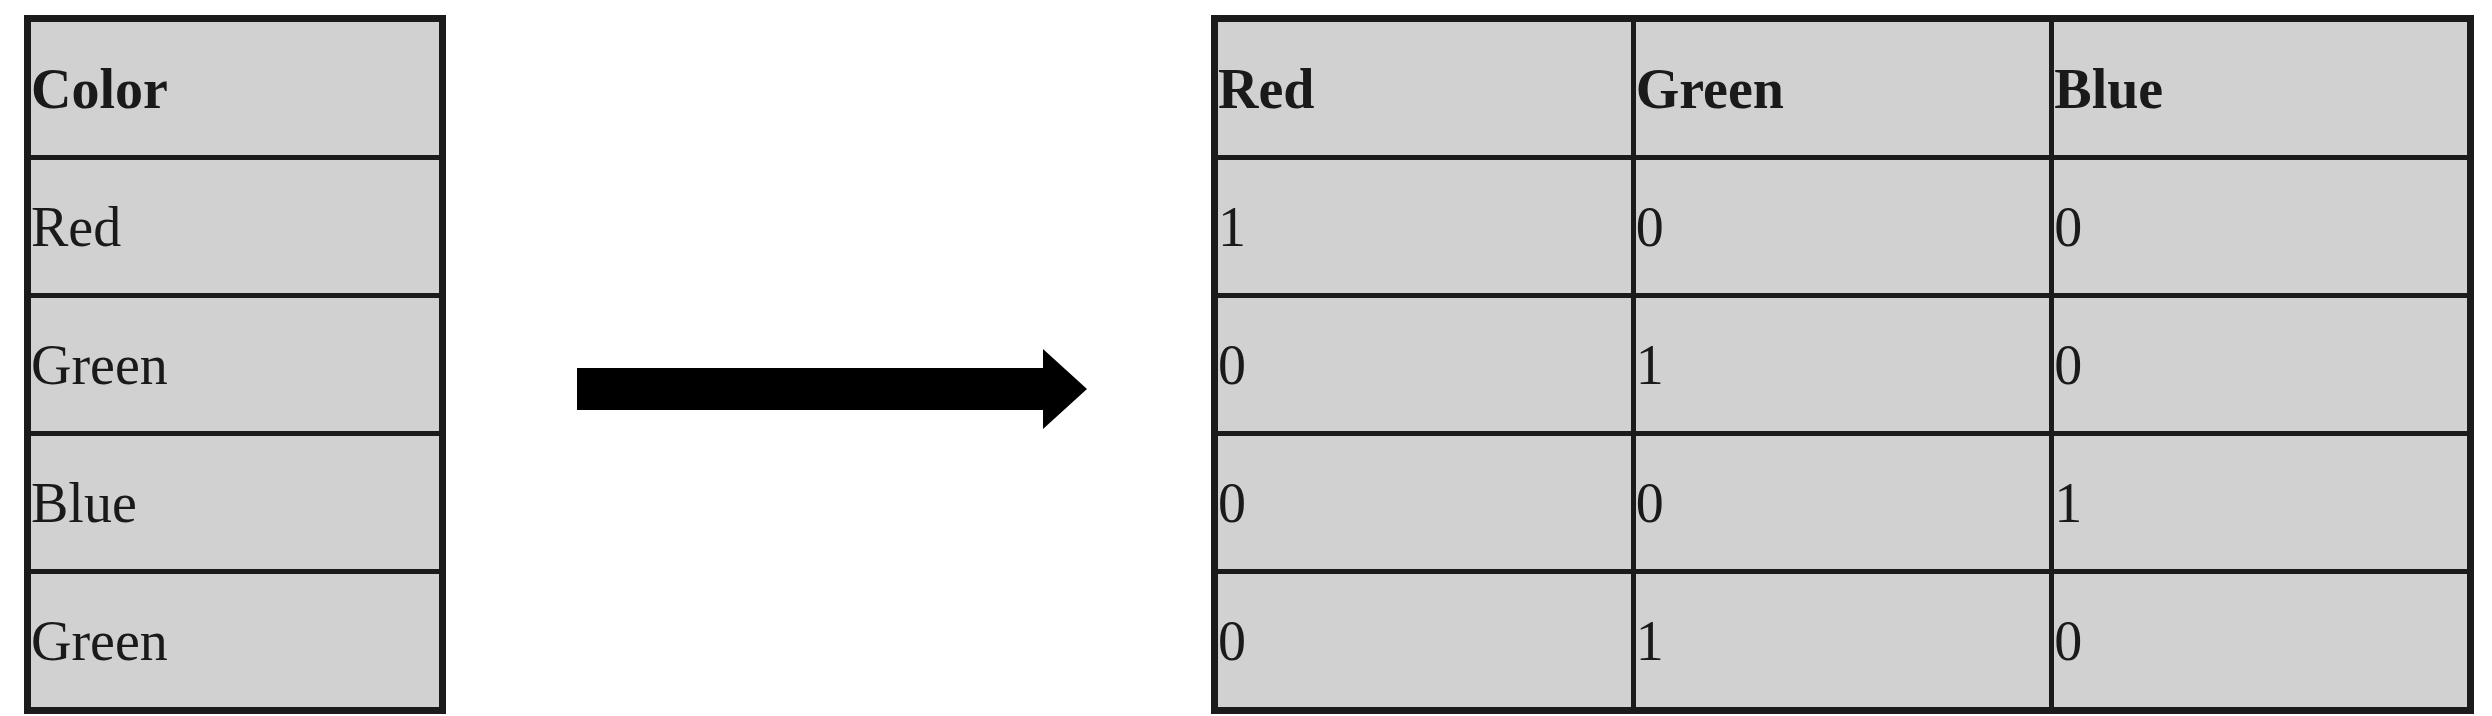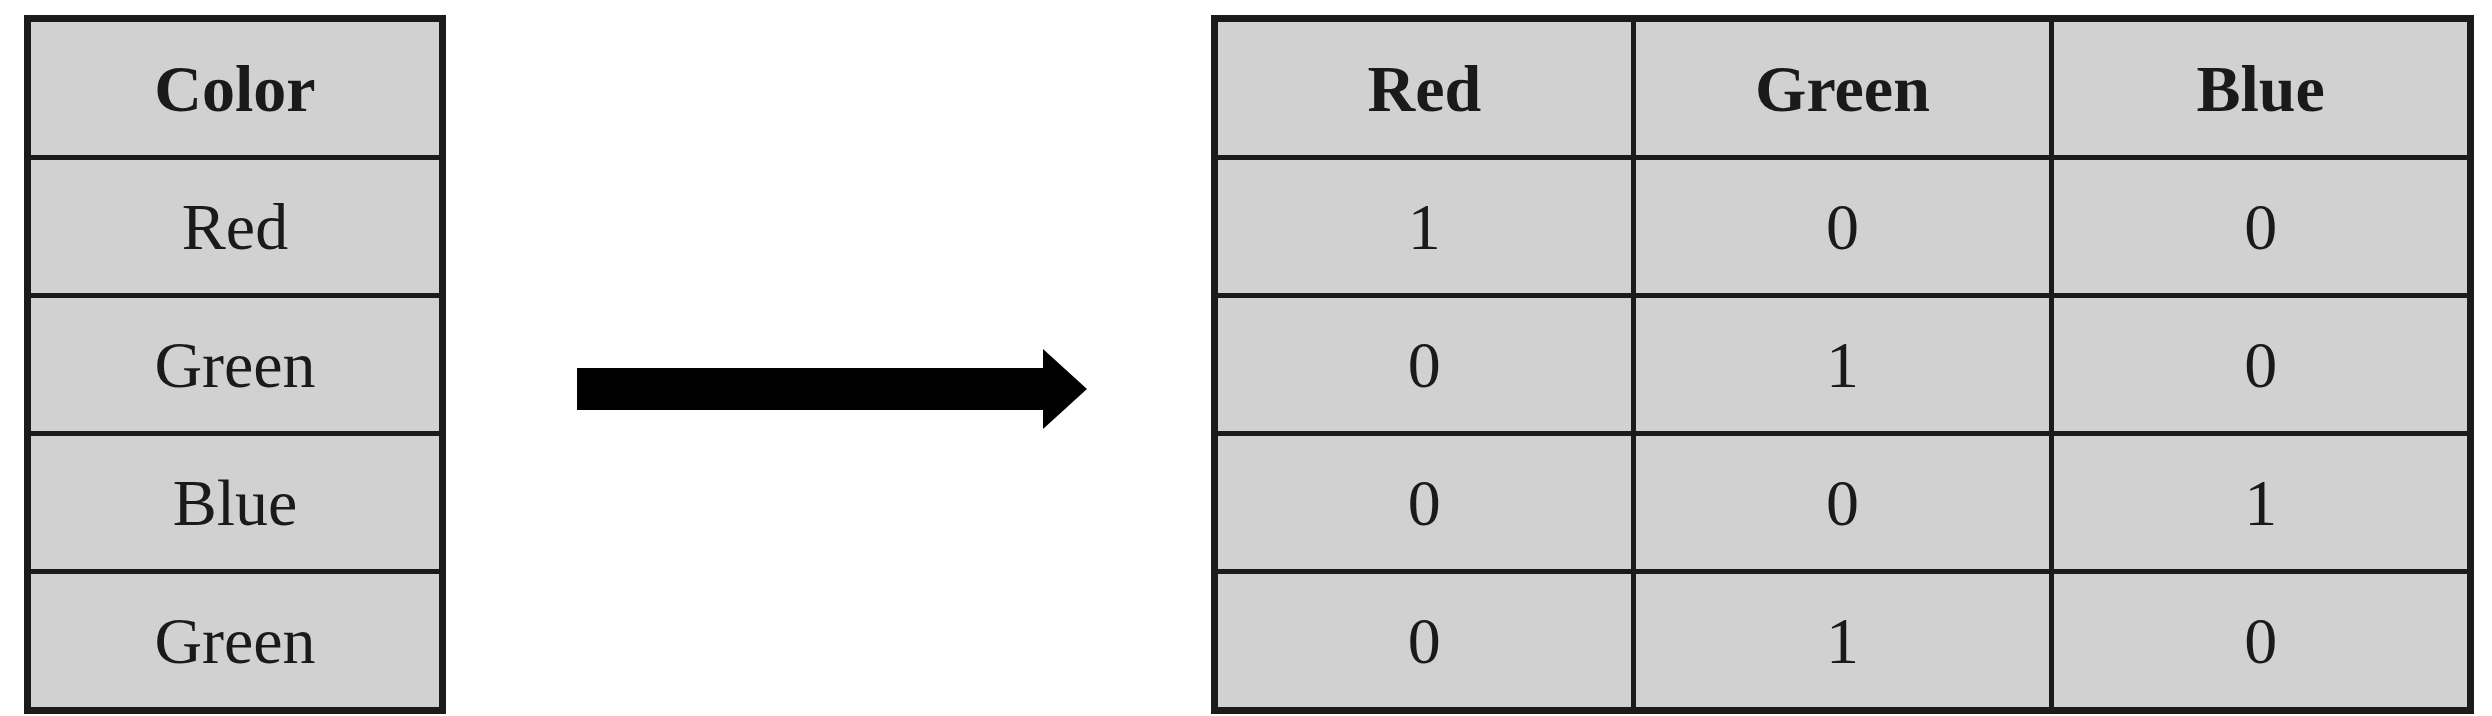--- a/index.html
+++ b/index.html
@@ -16,23 +16,23 @@
     position: absolute;
     border-collapse: collapse;
     table-layout: fixed;
     border: 7px solid #1b1b1b;
   }
   table.grid td, table.grid th {
     background: #d2d1d1;
     border: 5px solid #1b1b1b;
     height: 133px;
     padding: 0;
-    text-align: center;
+    text-align: left;
     vertical-align: middle;
-    font-size: 66px;
+    font-size: 56px;
     line-height: 1;
     font-weight: normal;
   }
   table.grid th { font-weight: bold; }
   #source-table { left: 24px; top: 15px; width: 422px; }
   #encoded-table { left: 1211px; top: 15px; width: 1263px; }
   .arrow-wrap {
     position: absolute;
     left: 577px;
     top: 349px;

